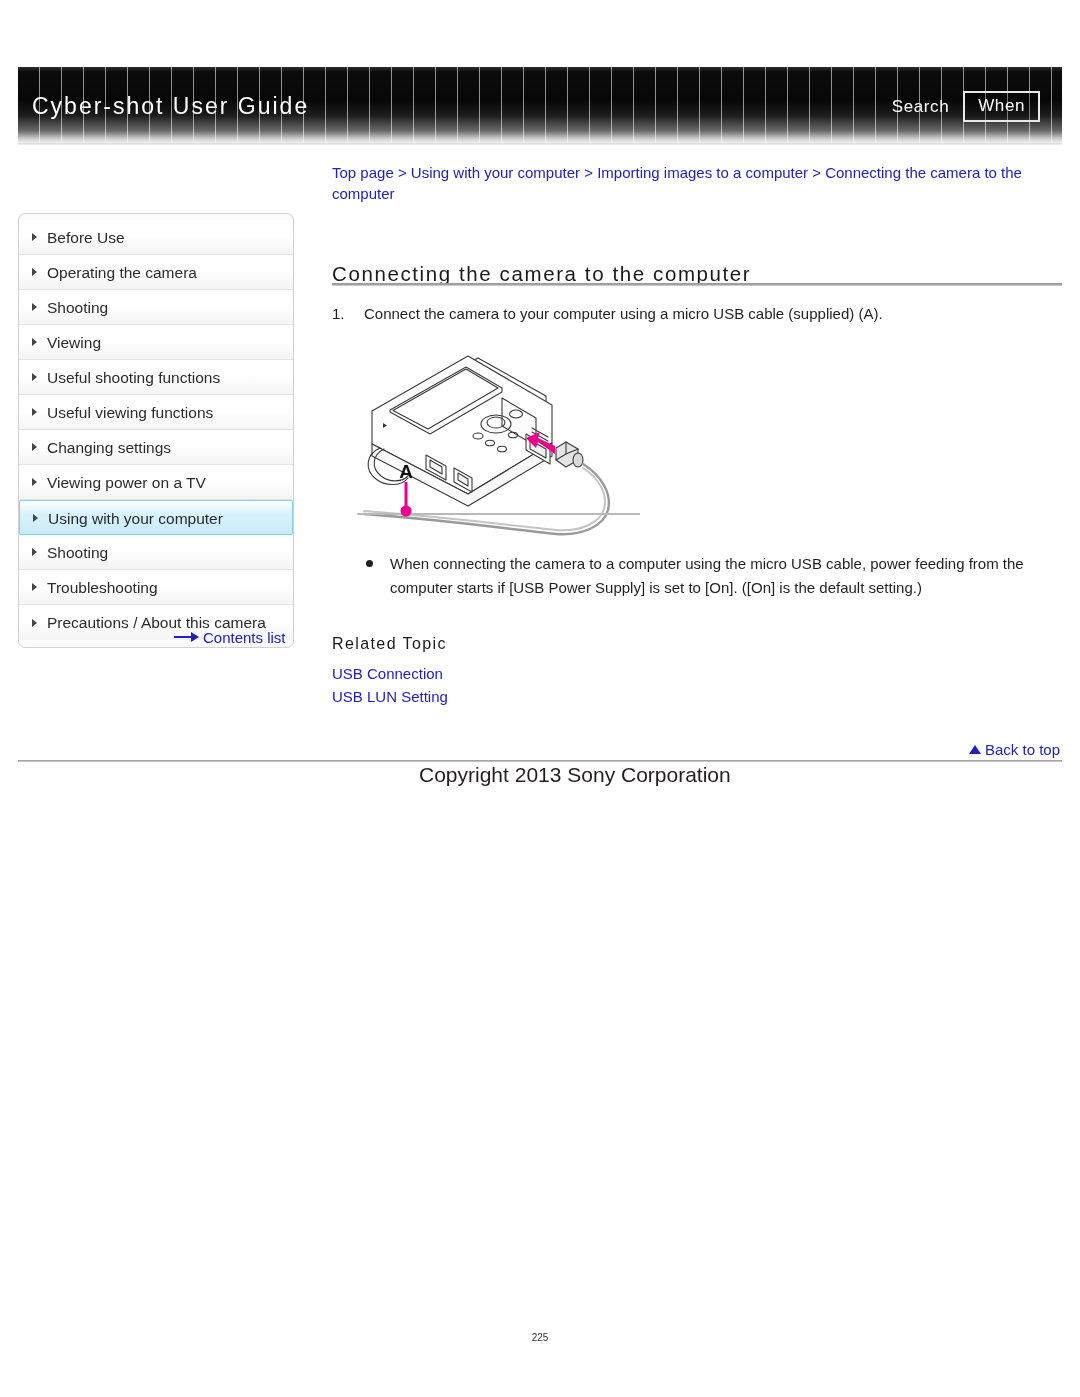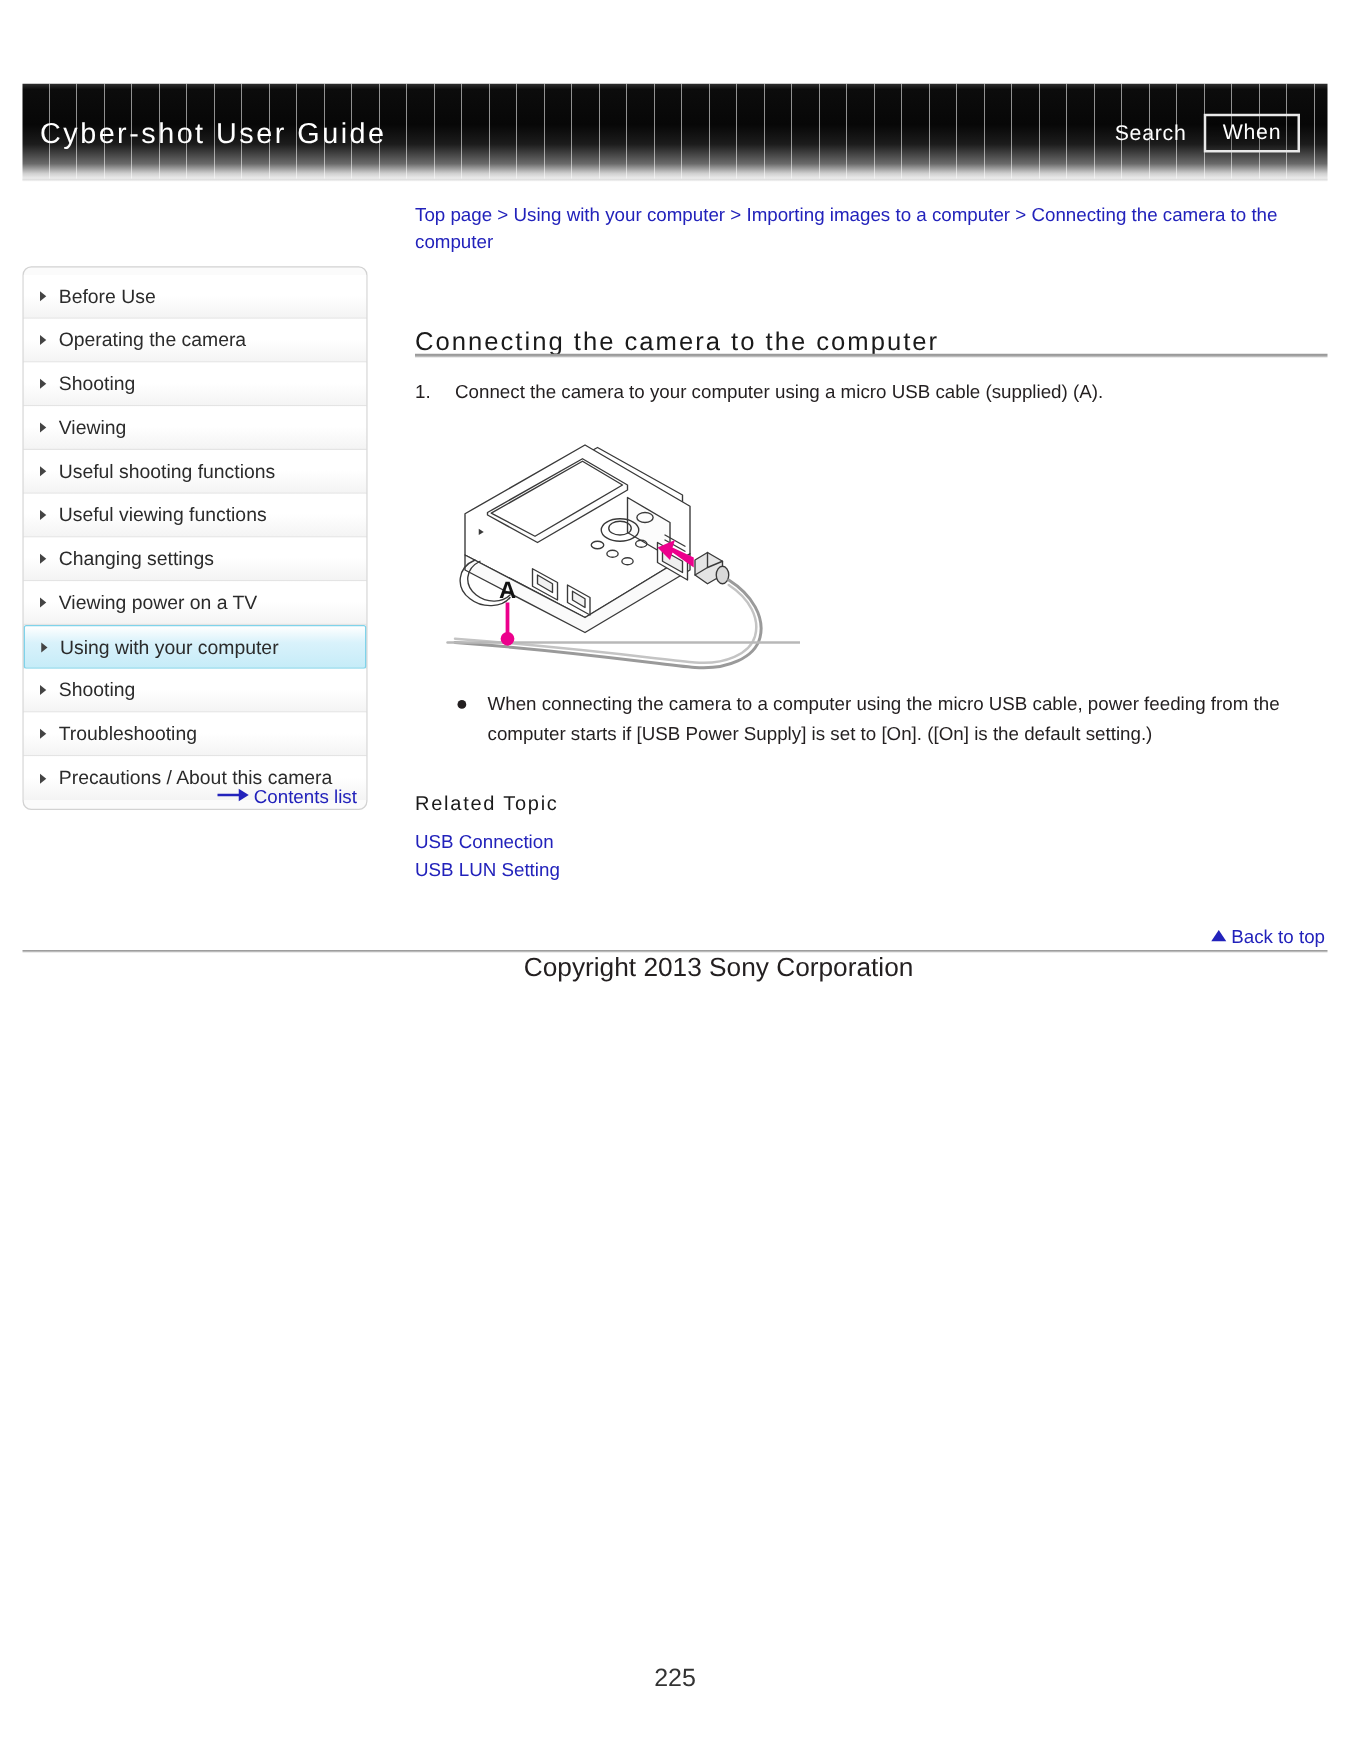--- a/index.html
+++ b/index.html
@@ -290,21 +290,21 @@
     font-size: 21px;
     color: #231f20;
     white-space: nowrap;
   }
   .page-number {
     position: absolute;
     left: 0;
     top: 1332px;
     width: 1080px;
     text-align: center;
-    font-size: 20px;
+    font-size: 10px;
     color: #333;
   }
 </style>
 </head>
 <body>
 
 <div class="header-band">
   <div class="header-gradient"></div>
   <div class="header-title">Cyber-shot User Guide</div>
   <div class="header-actions">

